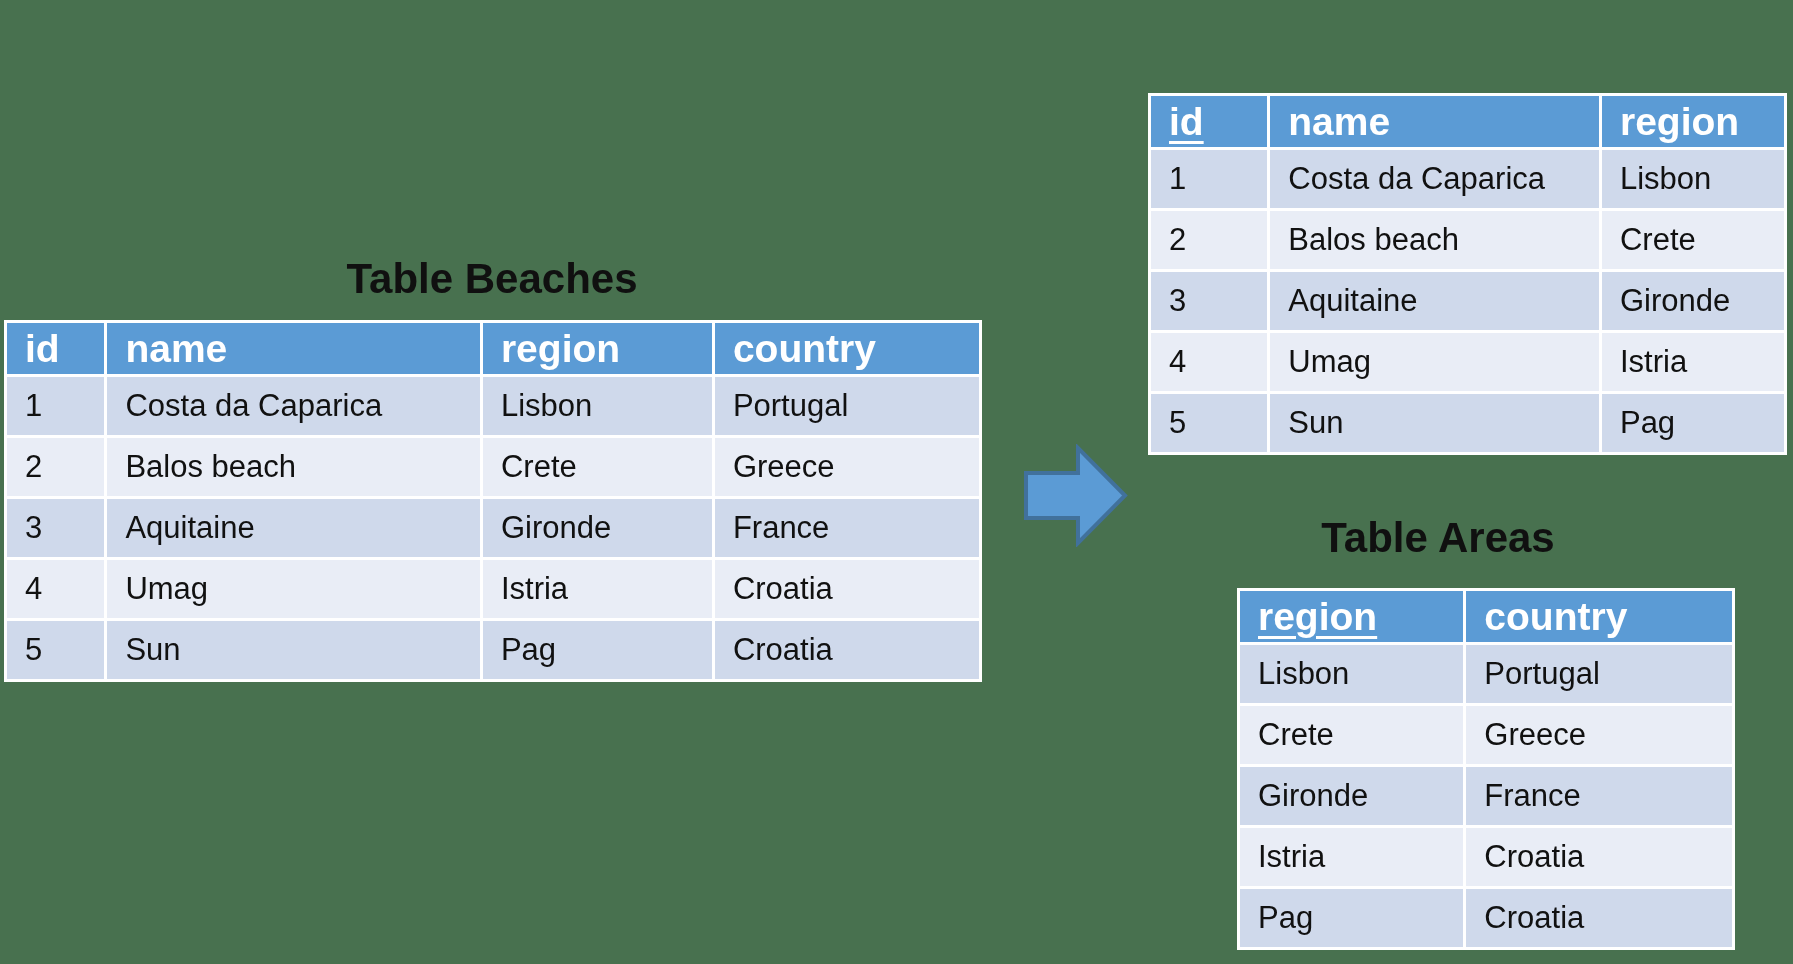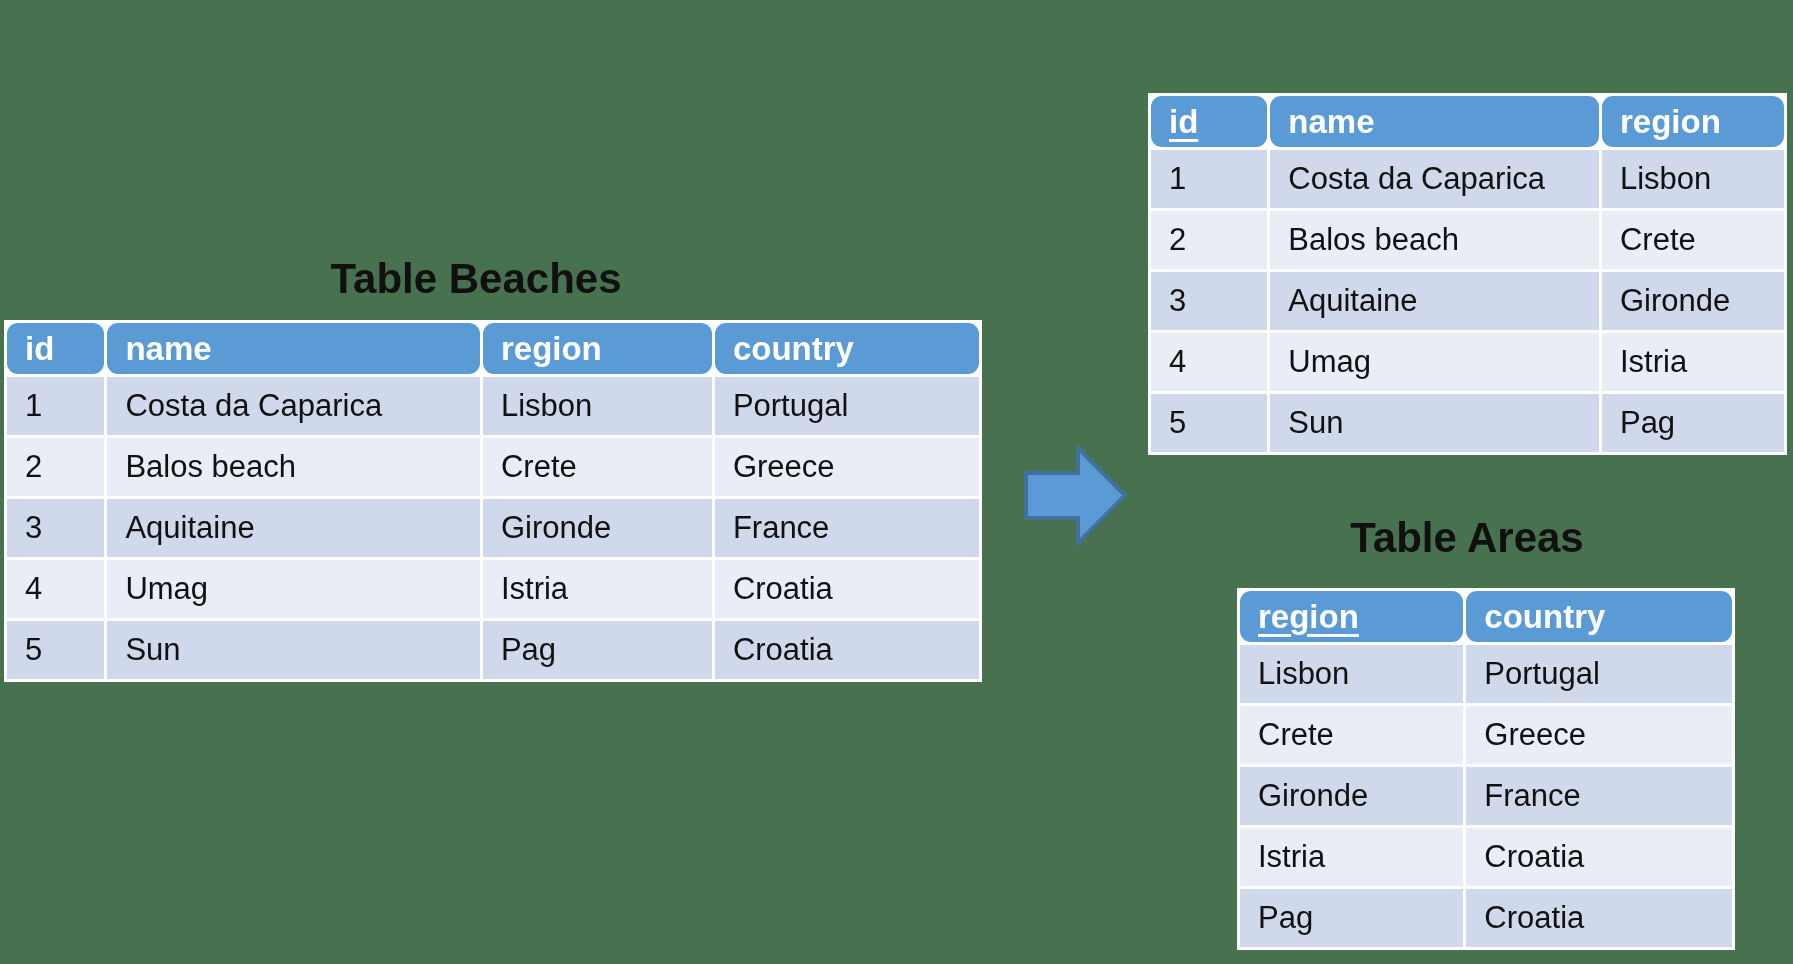--- a/index.html
+++ b/index.html
@@ -13,37 +13,37 @@
     position:absolute;width:600px;text-align:center;
     font-size:42px;font-weight:bold;color:#101010;line-height:1.0;
     letter-spacing:0px;white-space:nowrap;
   }
   table.dt{
     position:absolute;border-collapse:separate;border-spacing:3px;
     background:#ffffff;table-layout:fixed;
   }
   table.dt th{
     background:var(--header_blue,#5B9BD5);color:#ffffff;
-    font-weight:bold;text-align:left;font-size:33px;
+    font-weight:bold;text-align:left;font-size:39px;
     height:51px;padding:0 4px 0 18px;vertical-align:middle;
-    overflow:hidden;white-space:nowrap;border-radius:11px;
+    overflow:hidden;white-space:nowrap;
   }
   table.dt td{
     background:var(--band_light,#E9EDF6);color:#111111;
     font-size:31px;height:58px;padding:0 4px 0 18px;vertical-align:middle;
     overflow:hidden;white-space:nowrap;
   }
   table.dt tr.band td{background:var(--band_dark,#CFD9EB);}
   .pk{text-decoration:underline;text-underline-offset:6px;text-decoration-thickness:3px;}
   #beaches-table{left:4px;top:320px;width:978px;}
   #places-table{left:1148px;top:93px;width:639px;}
   #areas-table{left:1237px;top:588px;width:498px;}
-  #beaches-title{left:176px;top:258px;}
+  #beaches-title{left:192px;top:258px;}
   #places-title{left:1130px;top:18px;}
-  #areas-title{left:1167px;top:517px;}
+  #areas-title{left:1138px;top:517px;}
   #transform-arrow{position:absolute;left:1023px;top:444px;width:106px;height:103px;}
 </style>
 </head>
 <body>
 
 <div class="slide">
 
   <div class="tbl-title" id="beaches-title">Table Beaches</div>
   <table class="dt" id="beaches-table">
     <colgroup>

